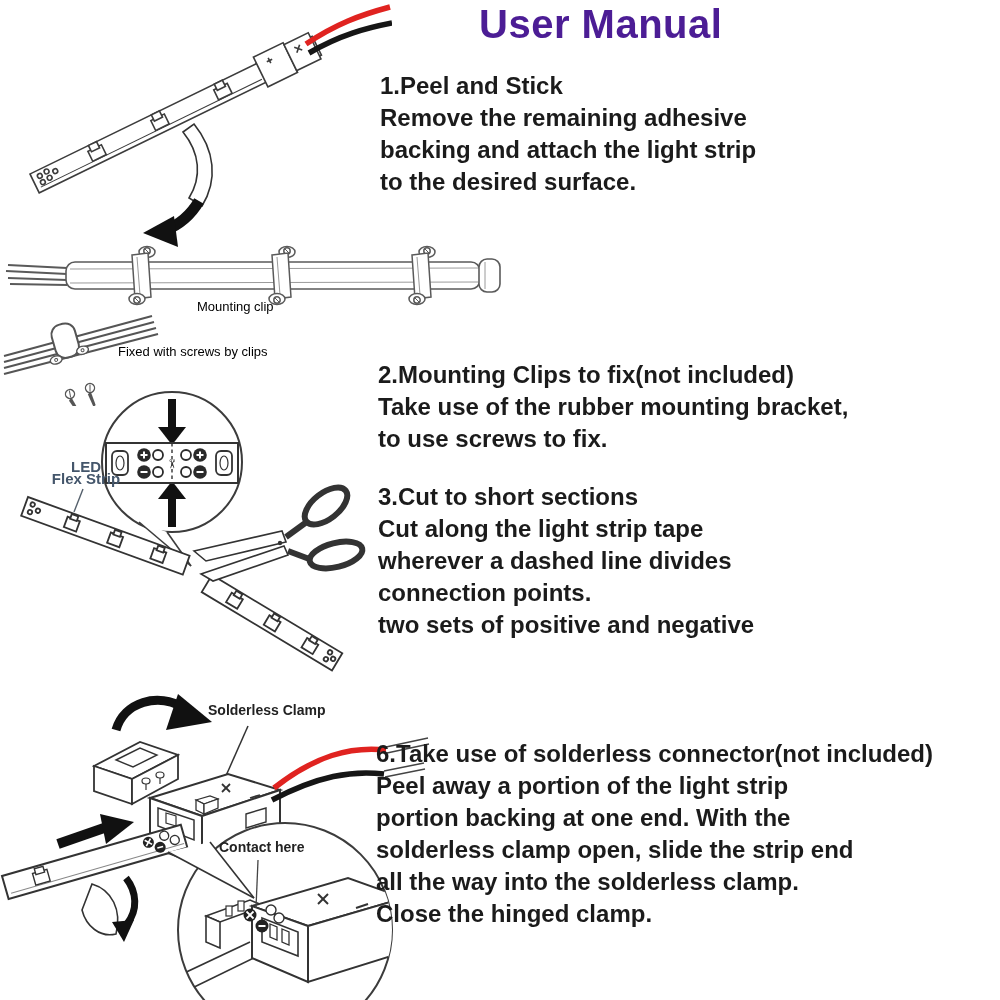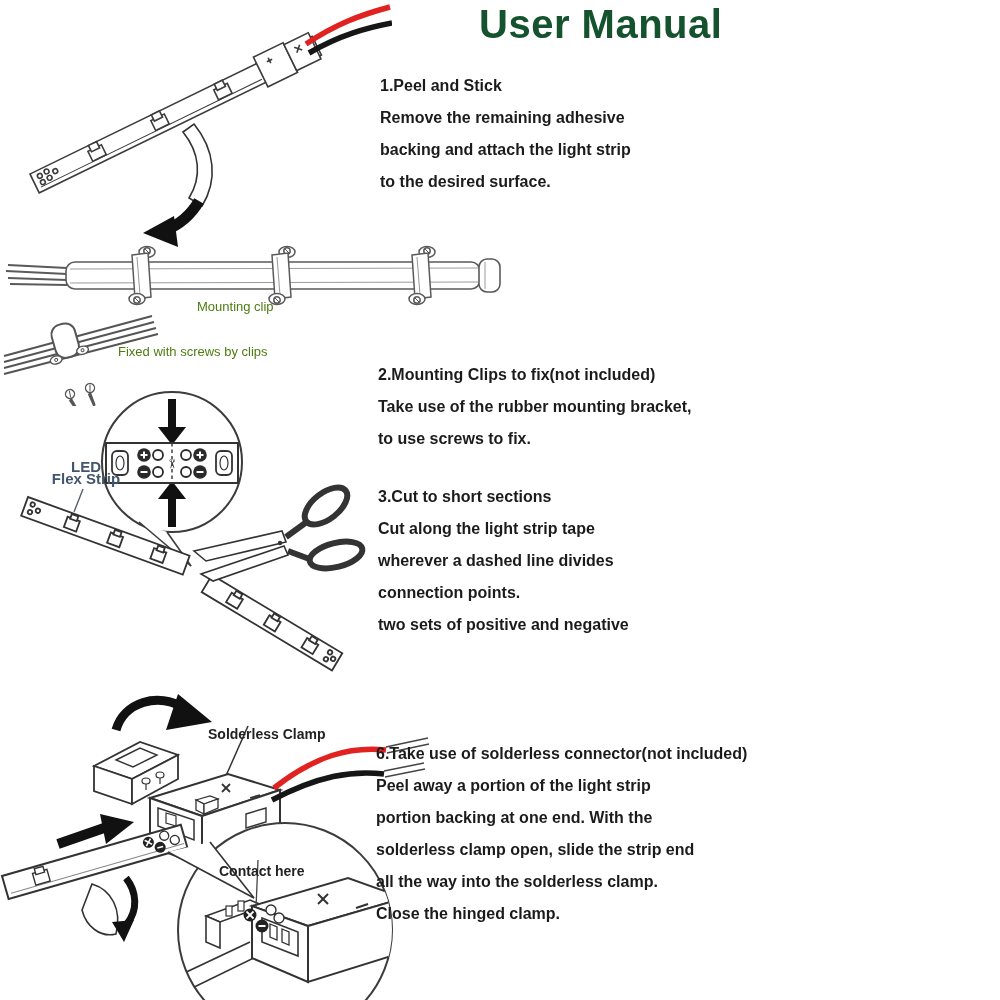--- a/index.html
+++ b/index.html
@@ -1,22 +1,22 @@
 <!DOCTYPE html>
 <html><head>
 <meta charset="utf-8">
 <style>
   html,body{margin:0;padding:0;background:#fff;}
   .page{position:relative;width:1000px;height:1000px;background:#fff;overflow:hidden;
         font-family:"Liberation Sans",sans-serif;}
   .abs{position:absolute;}
-  .title{font-size:40px;font-weight:bold;color:#14532d;letter-spacing:0.5px;white-space:nowrap;}
-  .txtblock{color:#1B1B1B;font-weight:bold;font-size:16px;line-height:32px;white-space:nowrap;}
-  .figlabel{color:#4d7c0f;font-size:13px;white-space:nowrap;}
-  .figlabel.bold{font-weight:bold;color:#222;font-size:14px;margin-top:24px;}
+  .title{font-size:40px;font-weight:bold;color:#4c1d95;letter-spacing:0.5px;white-space:nowrap;}
+  .txtblock{color:#1B1B1B;font-weight:bold;font-size:24px;line-height:32px;white-space:nowrap;}
+  .figlabel{color:#000000;font-size:13px;white-space:nowrap;}
+  .figlabel.bold{font-weight:bold;color:#222;font-size:14px;}
   .striplabel{color:#44566B;font-size:15px;font-weight:bold;text-align:center;line-height:12px;width:72px;}
   svg{position:absolute;}
   svg *{vector-effect:none;}
 </style>
 </head>
 <body>
 
 <div class="page">
 
   <div class="abs title" style="left:479px;top:2px;">User Manual</div>

